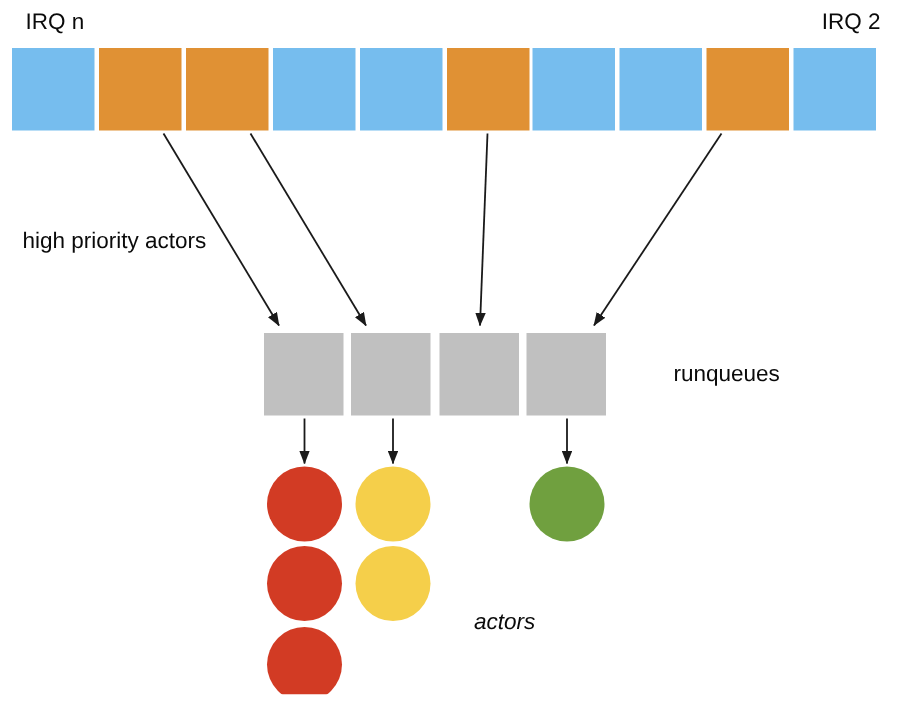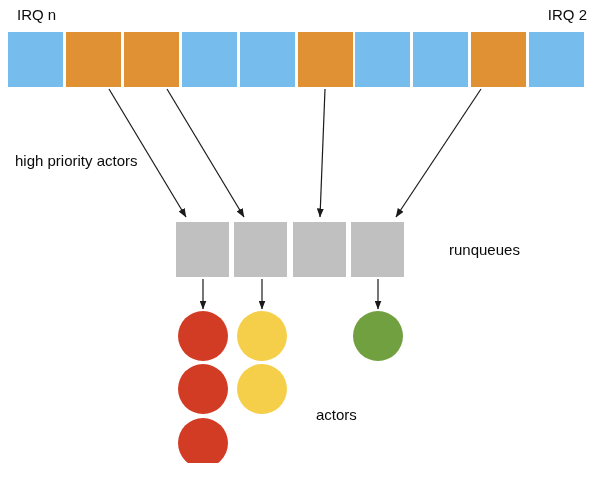--- a/index.html
+++ b/index.html
@@ -16,21 +16,21 @@
     font-size:15px;
     line-height:18px;
     color:#0a0a0a;
     white-space:nowrap;
   }
   .lbl.irq-left{left:17px;top:6px;}
   .lbl.irq-right{right:13px;top:6px;}
   .lbl.hp{left:15px;top:152px;}
   .lbl.lp{left:444px;top:152px;}
   .lbl.rq{left:431px;top:241px;margin-left:18px;}
-  .lbl.ac{left:316px;top:406px;}
+  .lbl.ac{left:316px;top:406px;font-style:italic;}
   .sq{position:absolute;}
   .circle{position:absolute;border-radius:50%;}
   #arrow-layer{position:absolute;left:0;top:0;pointer-events:none;}
 </style>
 </head>
 <body>
 
 <div class="canvas">
   <div class="lbl irq-left">IRQ n</div>
   <div class="lbl irq-right">IRQ 2</div>

